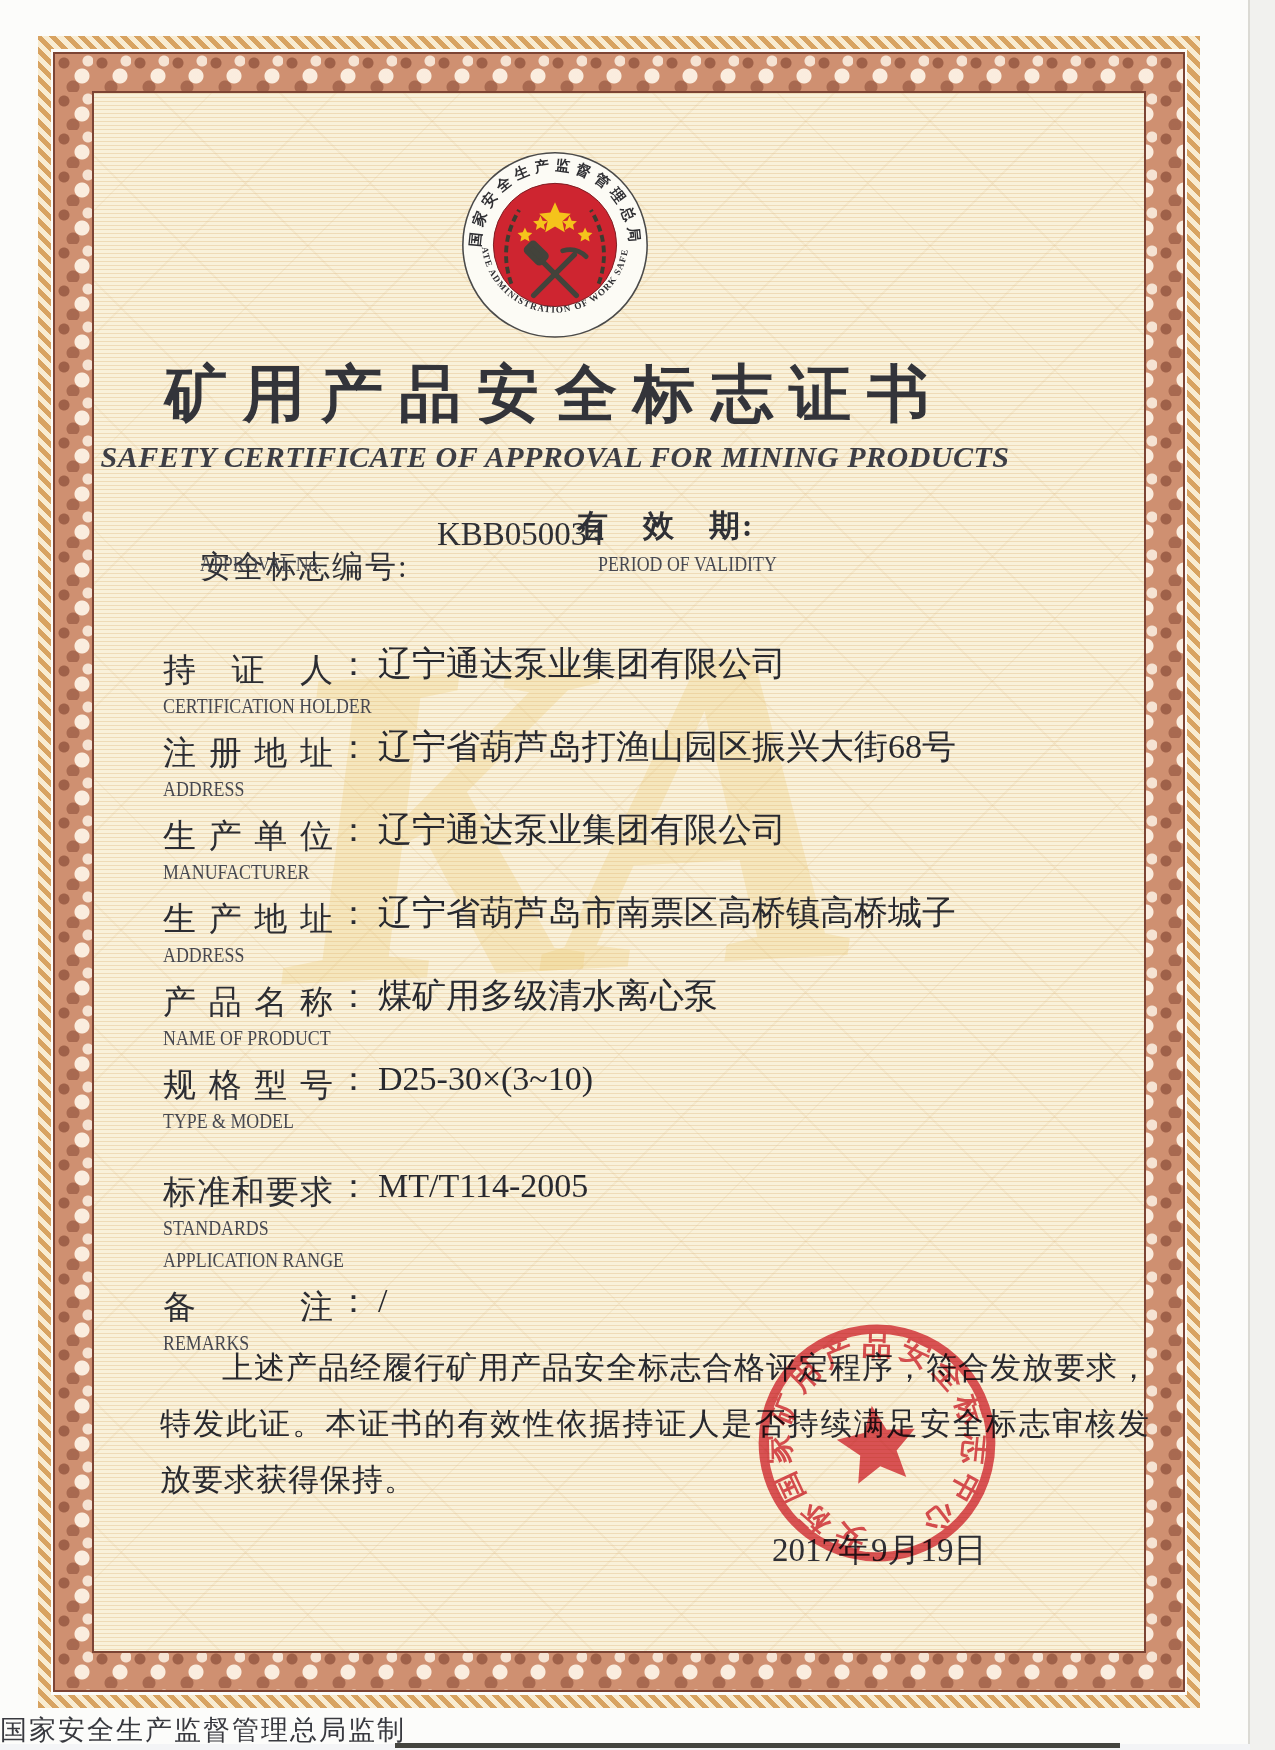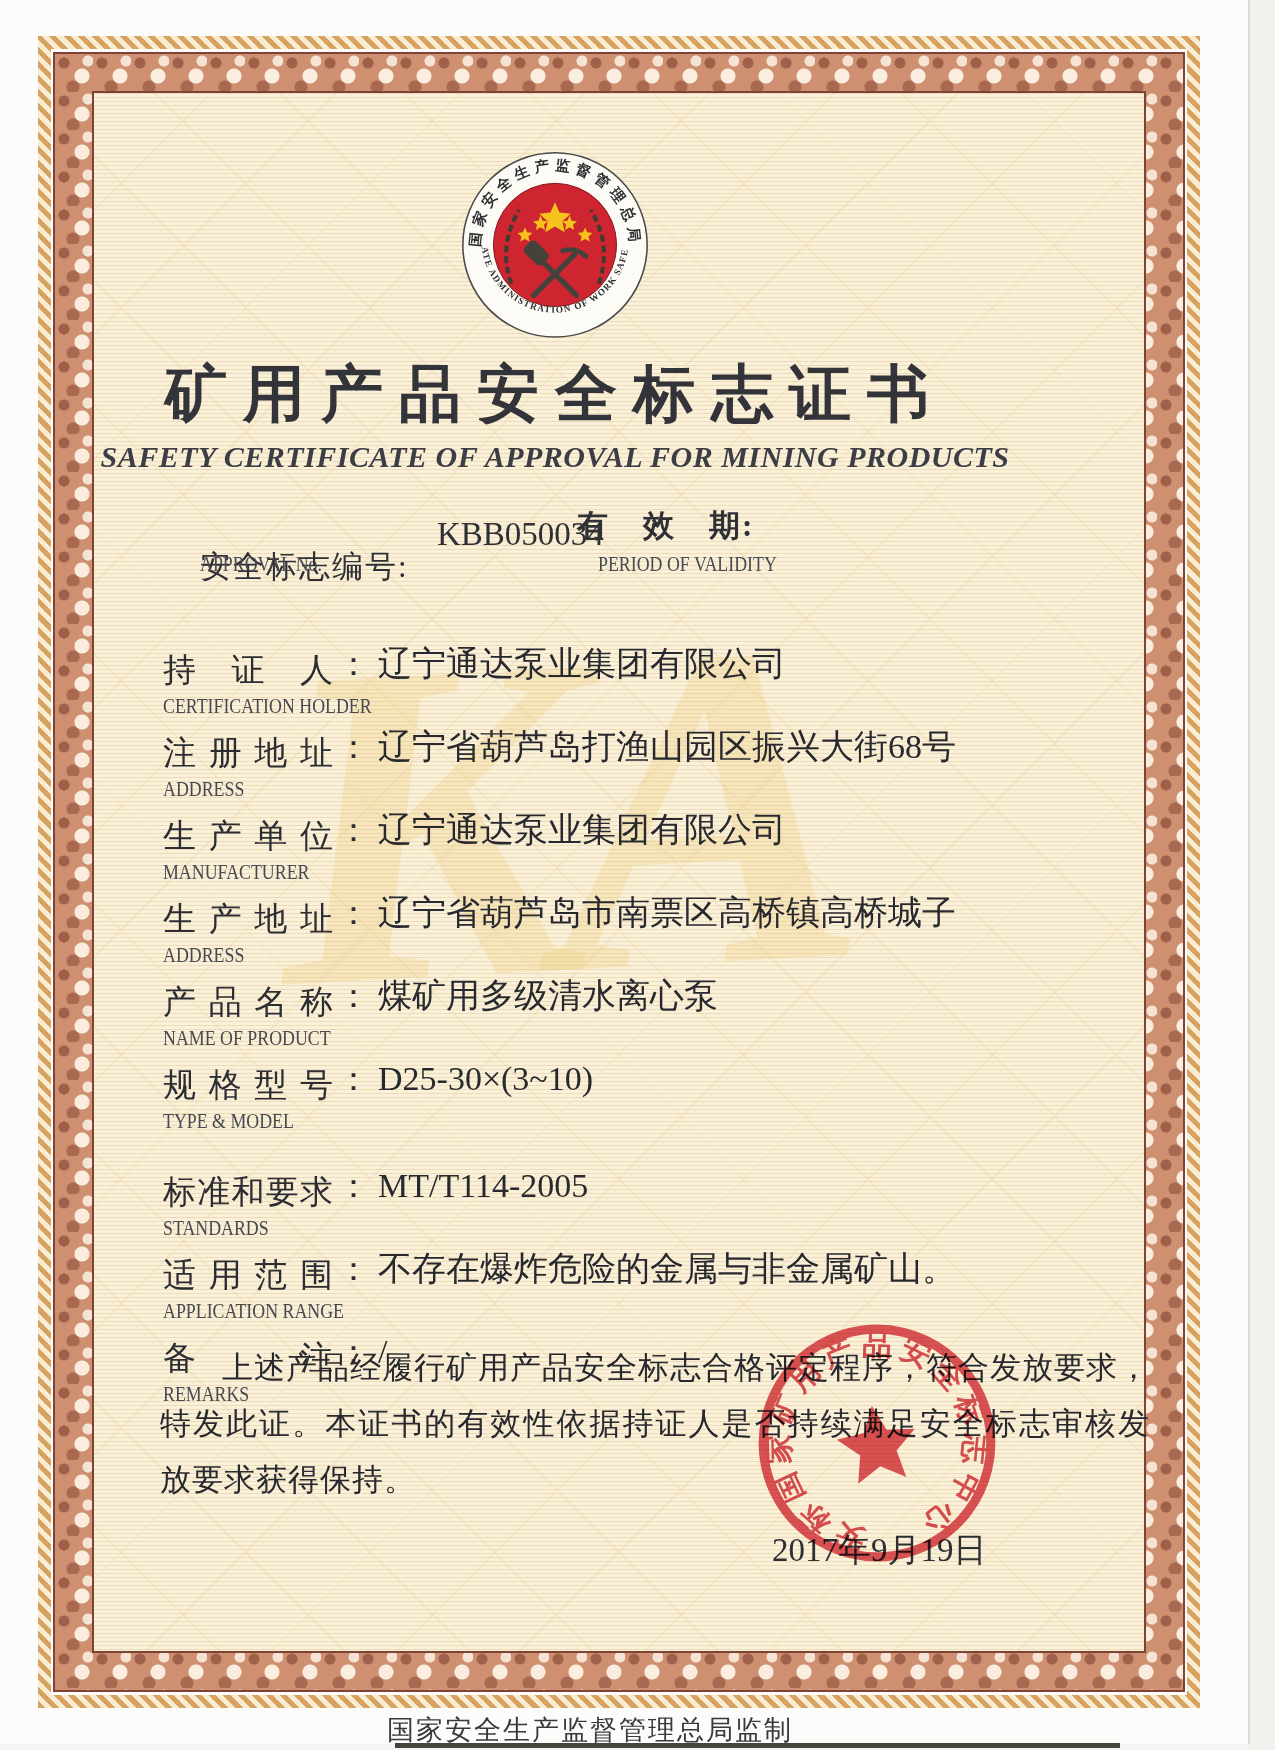--- a/index.html
+++ b/index.html
@@ -93,22 +93,22 @@
   
   .issued{position:absolute;left:518px;top:1452px;width:235px;text-align:center;}
   .issued-cn{font-size:42px;letter-spacing:8px;color:#3a3b41;white-space:nowrap;}
   .issued-en{font-size:28px;color:#45464d;margin-top:8px;letter-spacing:2px;}
   .issue-date{position:absolute;left:772px;top:1528px;font-size:33px;color:#2e2f35;white-space:nowrap;}
   
   .stamp{position:absolute;left:750px;top:1316px;width:254px;height:254px;
     mix-blend-mode:multiply;opacity:.92;transform:rotate(-8deg);}
   
   .footer{
-    position:absolute;left:0;top:1712px;width:1140px;text-align:center;
-    font-size:27px;letter-spacing:2px;color:#38393f;white-space:nowrap;padding-left:20px;
+    position:absolute;left:0;top:1712px;width:1140px;text-align:left;
+    font-size:27px;letter-spacing:2px;color:#38393f;white-space:nowrap;
   }
 </style>
 </head>
 <body>
 
 <div class="paper">
 
   <div class="chain"></div>
 
   <div class="lace">
@@ -174,21 +174,20 @@
 
     <div class="frow"><span class="flabel">产品名称</span><span class="fcolon">：</span><span class="fvalue">煤矿用多级清水离心泵</span></div>
     <div class="fen">NAME OF PRODUCT</div>
 
     <div class="frow"><span class="flabel">规格型号</span><span class="fcolon">：</span><span class="fvalue">D25-30×(3~10)</span></div>
     <div class="fen">TYPE &amp; MODEL</div>
 
     <div class="frow gap"><span class="flabel">标准和要求</span><span class="fcolon">：</span><span class="fvalue">MT/T114-2005</span></div>
     <div class="fen">STANDARDS</div>
 
-    <div class="frow"><span class="flabel">适用范围</span><span class="fcolon">：</span><span class="fvalue">不存在爆炸危险的金属与非金属矿山。</span></div>
     <div class="fen">APPLICATION RANGE</div>
 
     <div class="frow"><span class="flabel">备注</span><span class="fcolon">：</span><span class="fvalue">/</span></div>
     <div class="fen">REMARKS</div>
   </div>
 
   <div class="declaration">上述产品经履行矿用产品安全标志合格评定程序，符合发放要求，特发此证。本证书的有效性依据持证人是否持续满足安全标志审核发放要求获得保持。</div>
 
   <div class="issue-date">2017年9月19日</div>
 

